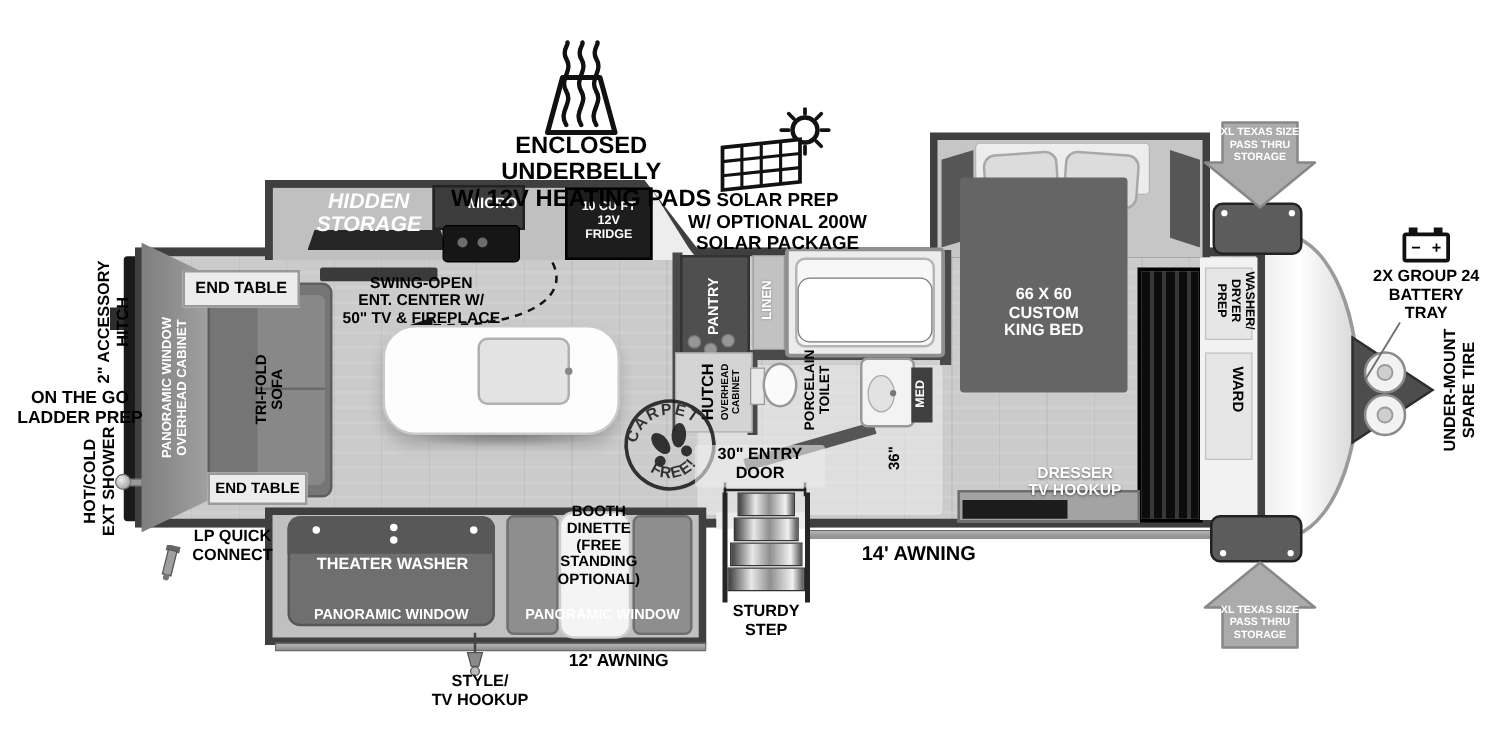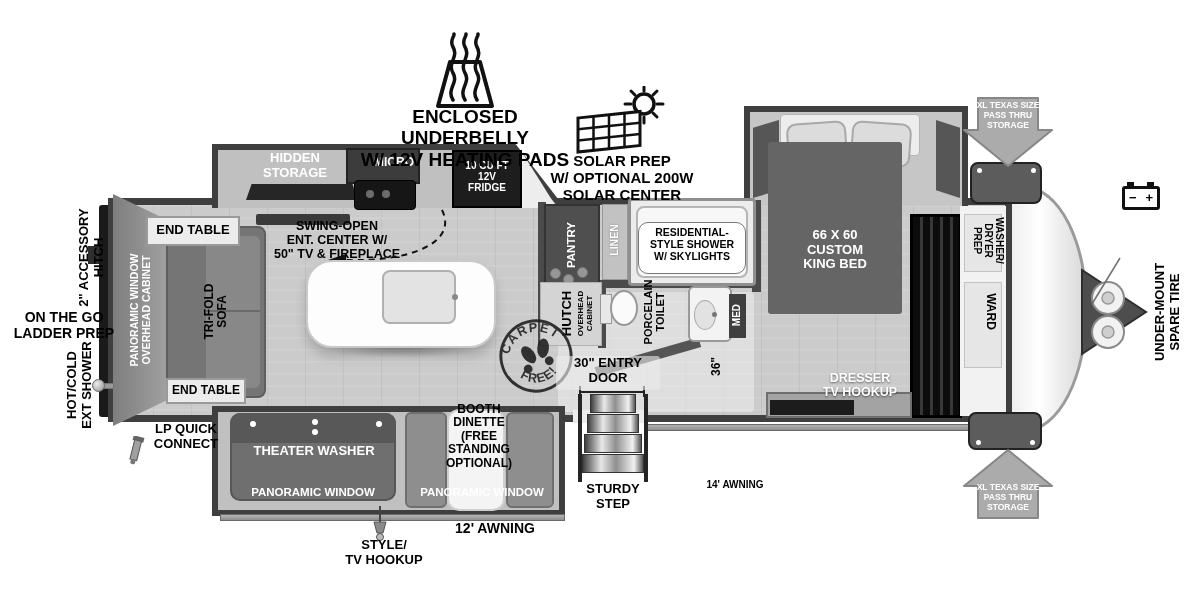--- a/index.html
+++ b/index.html
@@ -29,21 +29,21 @@
 
   <div class="box" style="left:113px;top:194px;width:58px;height:232px;background:linear-gradient(90deg,#7e7e7e,#a3a3a3);clip-path:polygon(0 0,100% 12%,100% 88%,0 100%);"></div>
   <div class="t w r-90" style="left:40px;top:296px;width:205px;height:28px;font-size:10.5px;">PANORAMIC WINDOW
 OVERHEAD CABINET</div>
 
   <div class="box" style="left:212px;top:144px;width:353px;height:64px;background:#3f3f3f;clip-path:polygon(0 0,86% 0,100% 100%,0 100%);"></div>
   <div class="box" style="left:218px;top:150px;width:341px;height:58px;background:#c0c0c0;clip-path:polygon(0 0,85.5% 0,100% 100%,0 100%);"></div>
   <div class="box" style="left:505px;top:150px;width:52px;height:58px;background:#ededed;clip-path:polygon(0 0,30% 0,100% 100%,0 100%);"></div>
   <div class="box" style="left:246px;top:184px;width:112px;height:16px;background:#262626;clip-path:polygon(5% 0,95% 0,100% 100%,0 100%);"></div>
   <div class="box" style="left:256px;top:214px;width:94px;height:11px;background:#3a3a3a;border-radius:2px;"></div>
-  <div class="t w" style="left:233px;top:151px;width:124px;height:32px;font-size:13px;">HIDDEN
+  <div class="t w" style="left:233px;top:151px;width:124px;height:32px;font-size:17px;font-style:italic;">HIDDEN
 STORAGE</div>
   <div class="box" style="left:346px;top:148px;width:74px;height:36px;background:#3c3c3c;border:2px solid #222;"></div>
   <div class="t w" style="left:346px;top:156px;width:96px;height:16px;font-size:12px;">MICRO</div>
   <div class="box" style="left:354px;top:180px;width:62px;height:30px;background:#161616;border-radius:4px;border:1px solid #000;"></div>
   <div class="box" style="left:366px;top:190px;width:8px;height:8px;border-radius:50%;background:#6c6c6c;"></div>
   <div class="box" style="left:382px;top:190px;width:8px;height:8px;border-radius:50%;background:#6c6c6c;"></div>
   <div class="box" style="left:452px;top:150px;width:70px;height:58px;background:#1d1d1d;border:2px solid #000;"></div>
   <div class="t w" style="left:452px;top:160px;width:70px;height:40px;font-size:10px;">10 CU FT
 12V
 FRIDGE</div>
@@ -84,23 +84,20 @@
   <div class="box" style="left:563px;top:274px;width:11px;height:11px;border-radius:50%;background:#969696;border:1px solid #777;"></div>
   <div class="box" style="left:577px;top:267px;width:11px;height:11px;border-radius:50%;background:#969696;border:1px solid #777;"></div>
   <div class="t w r-90" style="left:532px;top:238px;width:80px;height:14px;font-size:11.5px;">PANTRY</div>
 
   <div class="box" style="left:602px;top:204px;width:26px;height:76px;background:#c2c2c2;border:1px solid #999;"></div>
   <div class="t w r-90" style="left:583px;top:234px;width:64px;height:12px;font-size:10.5px;text-shadow:0 0 2px rgba(0,0,0,.35);">LINEN</div>
 
   <div class="box" style="left:628px;top:198px;width:128px;height:88px;background:#ececec;border:3px solid #8f8f8f;border-radius:4px;"></div>
   <div class="box" style="left:636px;top:206px;width:112px;height:72px;background:#f7f7f7;border:2px solid #b5b5b5;border-radius:8px;"></div>
   <div class="box" style="left:638px;top:222px;width:108px;height:52px;background:#fff;border:1.5px solid #777;border-radius:10px;"></div>
-  <div class="t" style="left:638px;top:227px;width:108px;height:44px;font-size:10.5px;">RESIDENTIAL-
-STYLE SHOWER
-W/ SKYLIGHTS</div>
 
   <div class="box" style="left:540px;top:282px;width:62px;height:64px;background:#d4d4d4;border:1px solid #b0b0b0;"></div>
   <div class="t r-90" style="left:539px;top:306px;width:56px;height:15px;font-size:13px;">HUTCH</div>
   <div class="t r-90" style="left:556px;top:304px;width:60px;height:19px;font-size:8px;">OVERHEAD
 CABINET</div>
 
   <div class="box" style="left:600px;top:294px;width:12px;height:30px;background:#e8e8e8;border:1px solid #999;"></div>
   <div class="box" style="left:610px;top:290px;width:28px;height:36px;background:#fafafa;border:2px solid #999;border-radius:50%;"></div>
   <div class="t r-90" style="left:619px;top:299px;width:72px;height:26px;font-size:11px;">PORCELAIN
 TOILET</div>
@@ -172,21 +169,21 @@
   <div class="t" style="left:440px;top:521px;width:110px;height:17px;font-size:14px;">12' AWNING</div>
   <svg class="abs" style="left:366px;top:506px;" width="28" height="36" viewBox="0 0 28 36">
     <line x1="14" y1="0" x2="14" y2="16" stroke="#444" stroke-width="2"></line>
     <polygon points="8,16 20,16 17,27 11,27" fill="#8a8a8a" stroke="#555" stroke-width="1"></polygon>
     <circle cx="14" cy="31" r="3.5" fill="#bbb" stroke="#555" stroke-width="1"></circle>
   </svg>
   <div class="t" style="left:324px;top:538px;width:120px;height:32px;font-size:13px;">STYLE/
 TV HOOKUP</div>
 
   <div class="box" style="left:646px;top:424px;width:366px;height:7px;background:linear-gradient(180deg,#b5b5b5,#8e8e8e);border:1px solid #6a6a6a;"></div>
-  <div class="t" style="left:676px;top:435px;width:118px;height:17px;font-size:10px;margin-top:44px;">14' AWNING</div>
+  <div class="t" style="left:676px;top:435px;width:118px;height:17px;font-size:16px;">14' AWNING</div>
 
   <div class="box" style="left:573px;top:410px;width:74px;height:13px;background:#ececec;"></div>
   <div class="box" style="left:579px;top:391px;width:66px;height:2px;background:#222;"></div>
   <div class="box" style="left:579px;top:386px;width:2px;height:11px;background:#222;"></div>
   <div class="box" style="left:643px;top:386px;width:2px;height:11px;background:#222;"></div>
   <div class="t" style="left:556px;top:356px;width:104px;height:34px;font-size:13px;background:rgba(235,235,235,.6);border-radius:3px;">30" ENTRY
 DOOR</div>
   <div class="abs" style="left:578px;top:394px;width:70px;height:88px;border-left:4px solid #252525;border-right:4px solid #252525;box-sizing:border-box;">
     <div class="tread" style="margin:0 8px 1px 8px;"></div>
     <div class="tread" style="margin:0 5px 1px 5px;"></div>
@@ -225,20 +222,23 @@
   </svg>
   <svg class="abs" style="left:1088px;top:250px;" width="60" height="60" viewBox="0 0 60 60">
     <line x1="32" y1="8" x2="4" y2="54" stroke="#707070" stroke-width="1.5"></line>
   </svg>
   <div class="box" style="left:1122px;top:186px;width:38px;height:24px;background:#fff;border:3px solid #111;border-radius:3px;">
     <span style="position:absolute;left:4px;top:1px;font-weight:bold;font-size:13px;">−</span>
     <span style="position:absolute;right:4px;top:1px;font-weight:bold;font-size:13px;">+</span>
   </div>
   <div class="box" style="left:1127px;top:182px;width:7px;height:5px;background:#111;"></div>
   <div class="box" style="left:1147px;top:182px;width:7px;height:5px;background:#111;"></div>
+  <div class="t" style="left:1086px;top:214px;width:110px;height:50px;font-size:13px;">2X GROUP 24
+BATTERY
+TRAY</div>
   <div class="t r-90" style="left:1112px;top:297px;width:112px;height:30px;font-size:13px;">UNDER-MOUNT
 SPARE TIRE</div>
 
   <div class="t r-90" style="left:33px;top:242px;width:118px;height:31px;font-size:13px;">2" ACCESSORY
 HITCH</div>
   <div class="t" style="left:8px;top:310px;width:112px;height:34px;font-size:14px;">ON THE GO
 LADDER PREP</div>
   <div class="t r-90" style="left:34px;top:370px;width:92px;height:30px;font-size:13px;">HOT/COLD
 EXT SHOWER</div>
   <div class="box" style="left:92px;top:379px;width:13px;height:13px;border-radius:50%;background:radial-gradient(circle at 35% 35%,#eee,#8f8f8f);border:1px solid #666;"></div>
@@ -282,15 +282,15 @@
         <line x1="15.5" y1="0" x2="15.5" y2="34"></line>
           <line x1="31" y1="0" x2="31" y2="34"></line>
           <line x1="46.5" y1="0" x2="46.5" y2="34"></line>
         <line x1="0" y1="11.3" x2="62" y2="11.3"></line>
           <line x1="0" y1="22.6" x2="62" y2="22.6"></line>
       </g>
     </g>
   </svg>
   <div class="t" style="left:524px;top:153px;width:196px;height:50px;font-size:15px;">SOLAR PREP
 W/ OPTIONAL 200W
-SOLAR CENTER</div>
+SOLAR PACKAGE</div>
 
 </div>
 
 </body></html>

